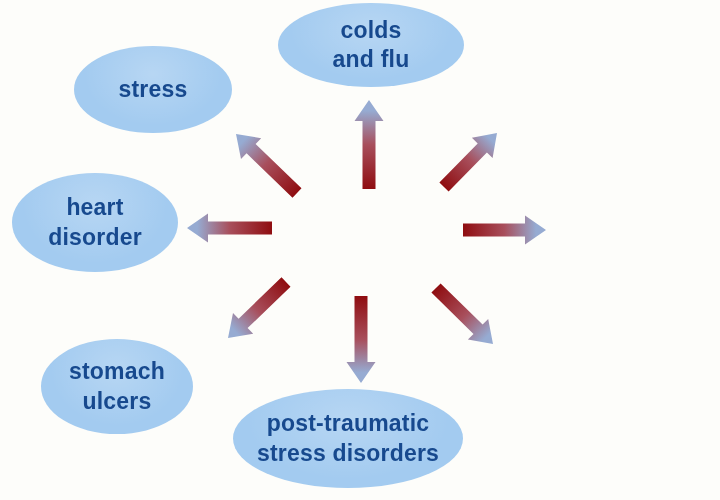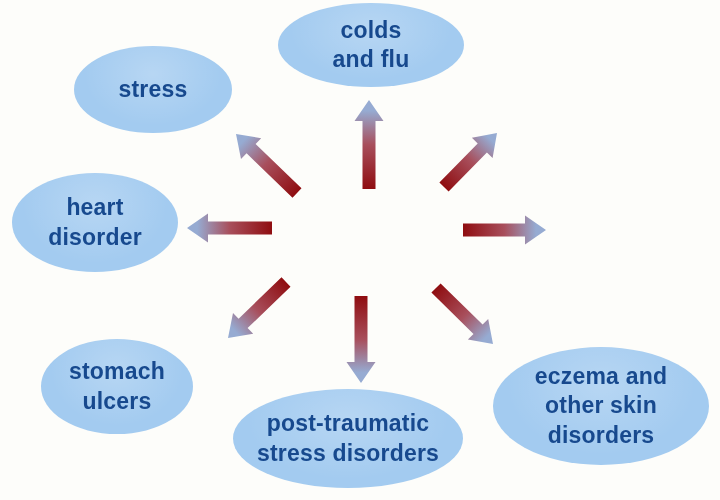--- a/index.html
+++ b/index.html
@@ -145,20 +145,15 @@
 disorder</span>
   </div>
   <div class="bubble" id="node-stomach">
     <span class="bubble-label">stomach
 ulcers</span>
   </div>
   <div class="bubble" id="node-ptsd">
     <span class="bubble-label">post-traumatic
 stress disorders</span>
   </div>
-  <div class="bubble" id="node-eczema">
-    <span class="bubble-label">eczema and
-other skin
-disorders</span>
-  </div>
 
 
 </div>
 
 </body></html>

